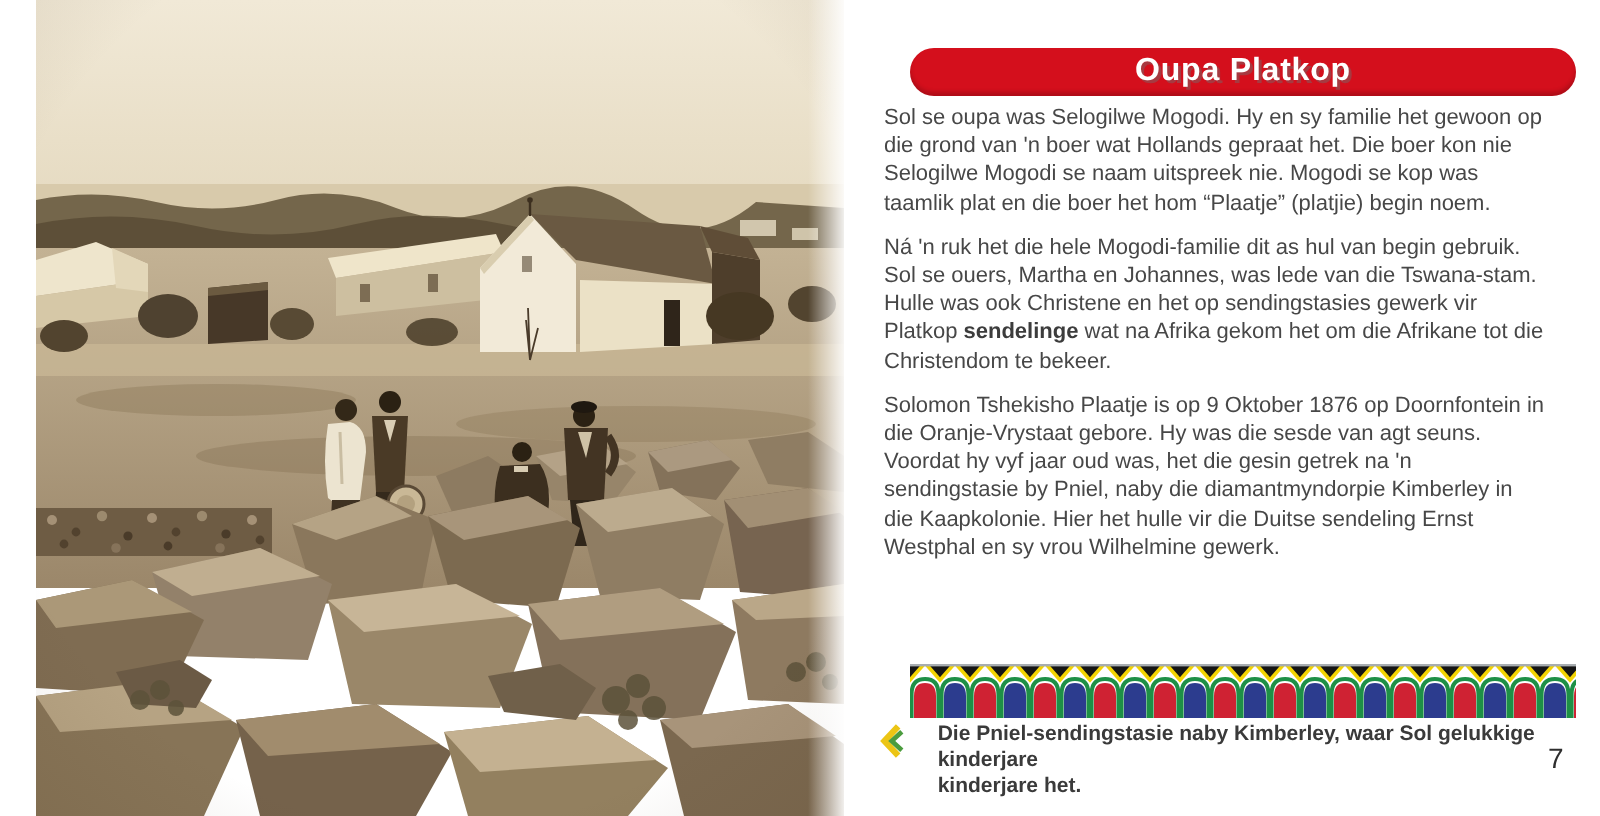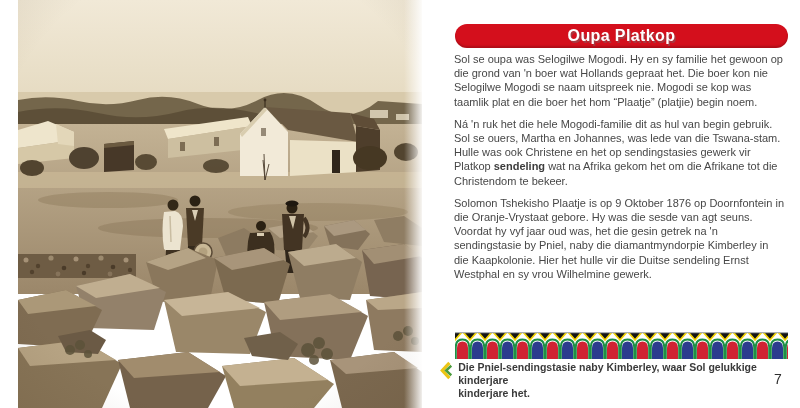--- a/index.html
+++ b/index.html
@@ -6,26 +6,26 @@
   .spread{position:relative;width:800px;height:408px;background:#ffffff;overflow:hidden;
           font-family:"Liberation Sans",sans-serif;margin-left:18px;}
   .photo-wrap{position:absolute;left:0;top:0;width:404px;height:408px;}
   .photo-wrap svg{display:block;}
   .right-page{position:absolute;left:404px;top:0;width:396px;height:408px;}
   .banner{position:absolute;left:33px;top:24px;width:333px;height:24px;border-radius:12px;
           background:#d40f1c;display:flex;align-items:center;justify-content:center;
           box-shadow:inset 0 -2px 2px rgba(0,0,0,0.18);}
   .banner-title{color:#ffffff;font-size:16px;font-weight:bold;letter-spacing:0.4px;
           text-shadow:1.5px 1.5px 0 rgba(110,110,110,0.45);}
-  .body-text{position:absolute;left:32px;top:52px;width:332px;font-size:11px;
+  .body-text{position:absolute;left:20px;top:52px;width:332px;font-size:11px;
           line-height:14.2px;color:#474747;}
   .body-text p{margin:0 0 8px 0;}
   .body-text b{color:#3c3c3c;}
   .border-strip{position:absolute;left:33px;top:332px;width:333px;height:27px;}
-  .caption-row{position:absolute;left:17px;top:361px;width:352px;display:flex;gap:6px;align-items:flex-start;}
+  .caption-row{position:absolute;left:17px;top:361px;width:352px;display:flex;gap:17px;align-items:flex-start;}
   .caption-text{font-size:10.5px;font-weight:bold;line-height:13px;color:#3a3a3a;}
   .page-number{position:absolute;left:352px;top:371px;font-size:14px;color:#2e2e2e;}
 </style>
 </head>
 <body>
 
 <div class="spread">
 
   <div class="photo-wrap">
     <svg width="404" height="408" viewBox="0 0 404 408" xmlns="http://www.w3.org/2000/svg">
@@ -222,21 +222,21 @@
   </div>
 
   <div class="right-page">
 
     <div class="banner">
       <span class="banner-title">Oupa Platkop</span>
     </div>
 
     <div class="body-text">
       <p>Sol se oupa was Selogilwe Mogodi.  Hy en sy familie het gewoon op die grond van 'n boer wat Hollands gepraat het.  Die boer kon nie Selogilwe Mogodi se naam uitspreek nie.  Mogodi se kop was taamlik plat en die boer het hom “Plaatje” (platjie) begin noem.</p>
-      <p><span>Ná 'n ruk het die hele Mogodi-familie dit as hul van begin gebruik.  Sol se ouers, Martha en Johannes, was lede van die Tswana-stam.  Hulle was ook Christene en het op sendingstasies gewerk vir Platkop </span><b>sendeling</b><span> wat na Afrika gekom het om die Afrikane tot die Christendom te bekeer.</span></p>
+      <p><span>Ná 'n ruk het die hele Mogodi-familie dit as hul van begin gebruik.  Sol se ouers, Martha en Johannes, was lede van die Tswana-stam.  Hulle was ook Christene en het op sendingstasies gewerk vir Platkop </span><b>sendelinge</b><span> wat na Afrika gekom het om die Afrikane tot die Christendom te bekeer.</span></p>
       <p>Solomon Tshekisho Plaatje is op 9 Oktober 1876 op Doornfontein in die Oranje-Vrystaat gebore.  Hy was die sesde van agt seuns.  Voordat hy vyf jaar oud was, het die gesin getrek na 'n sendingstasie by Pniel, naby die diamantmyndorpie Kimberley in die Kaapkolonie.  Hier het hulle vir die Duitse sendeling Ernst Westphal en sy vrou Wilhelmine gewerk.</p>
     </div>
 
     <svg class="border-strip" width="333" height="27" viewBox="0 0 333 27" xmlns="http://www.w3.org/2000/svg">
       <defs>
         <pattern id="bead" x="0" y="0" width="30" height="27" patternUnits="userSpaceOnUse">
           <rect width="30" height="27" fill="#ffffff"></rect>
           <polygon points="8,0 22,0 15,8" fill="#151515"></polygon>
           <polygon points="-7,0 7,0 0,8" fill="#151515"></polygon>
           <polygon points="23,0 37,0 30,8" fill="#151515"></polygon>

